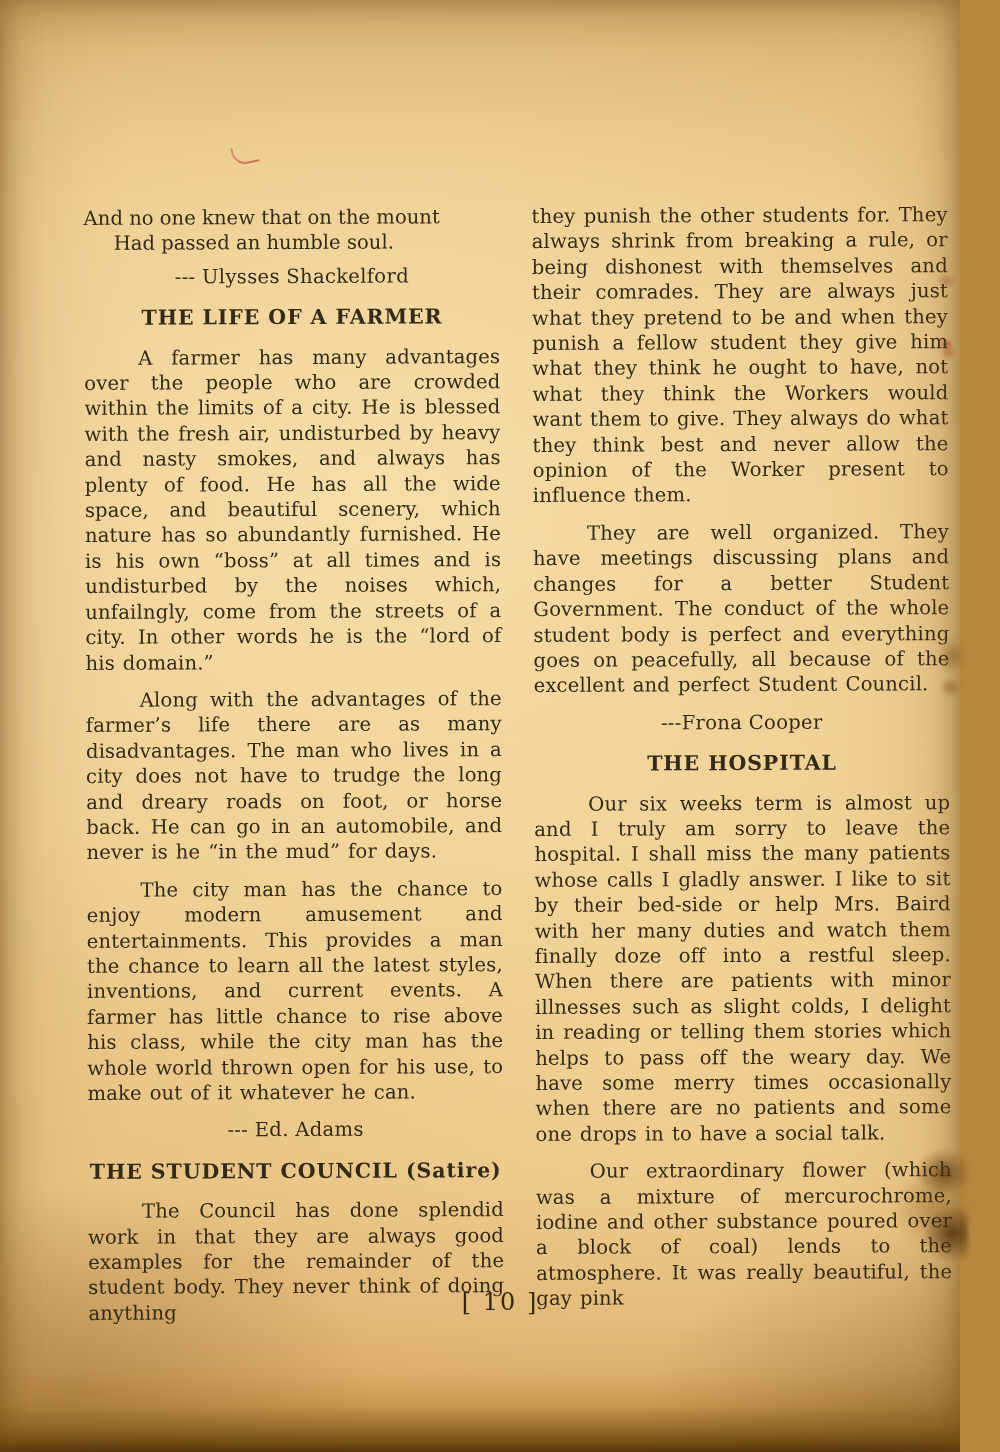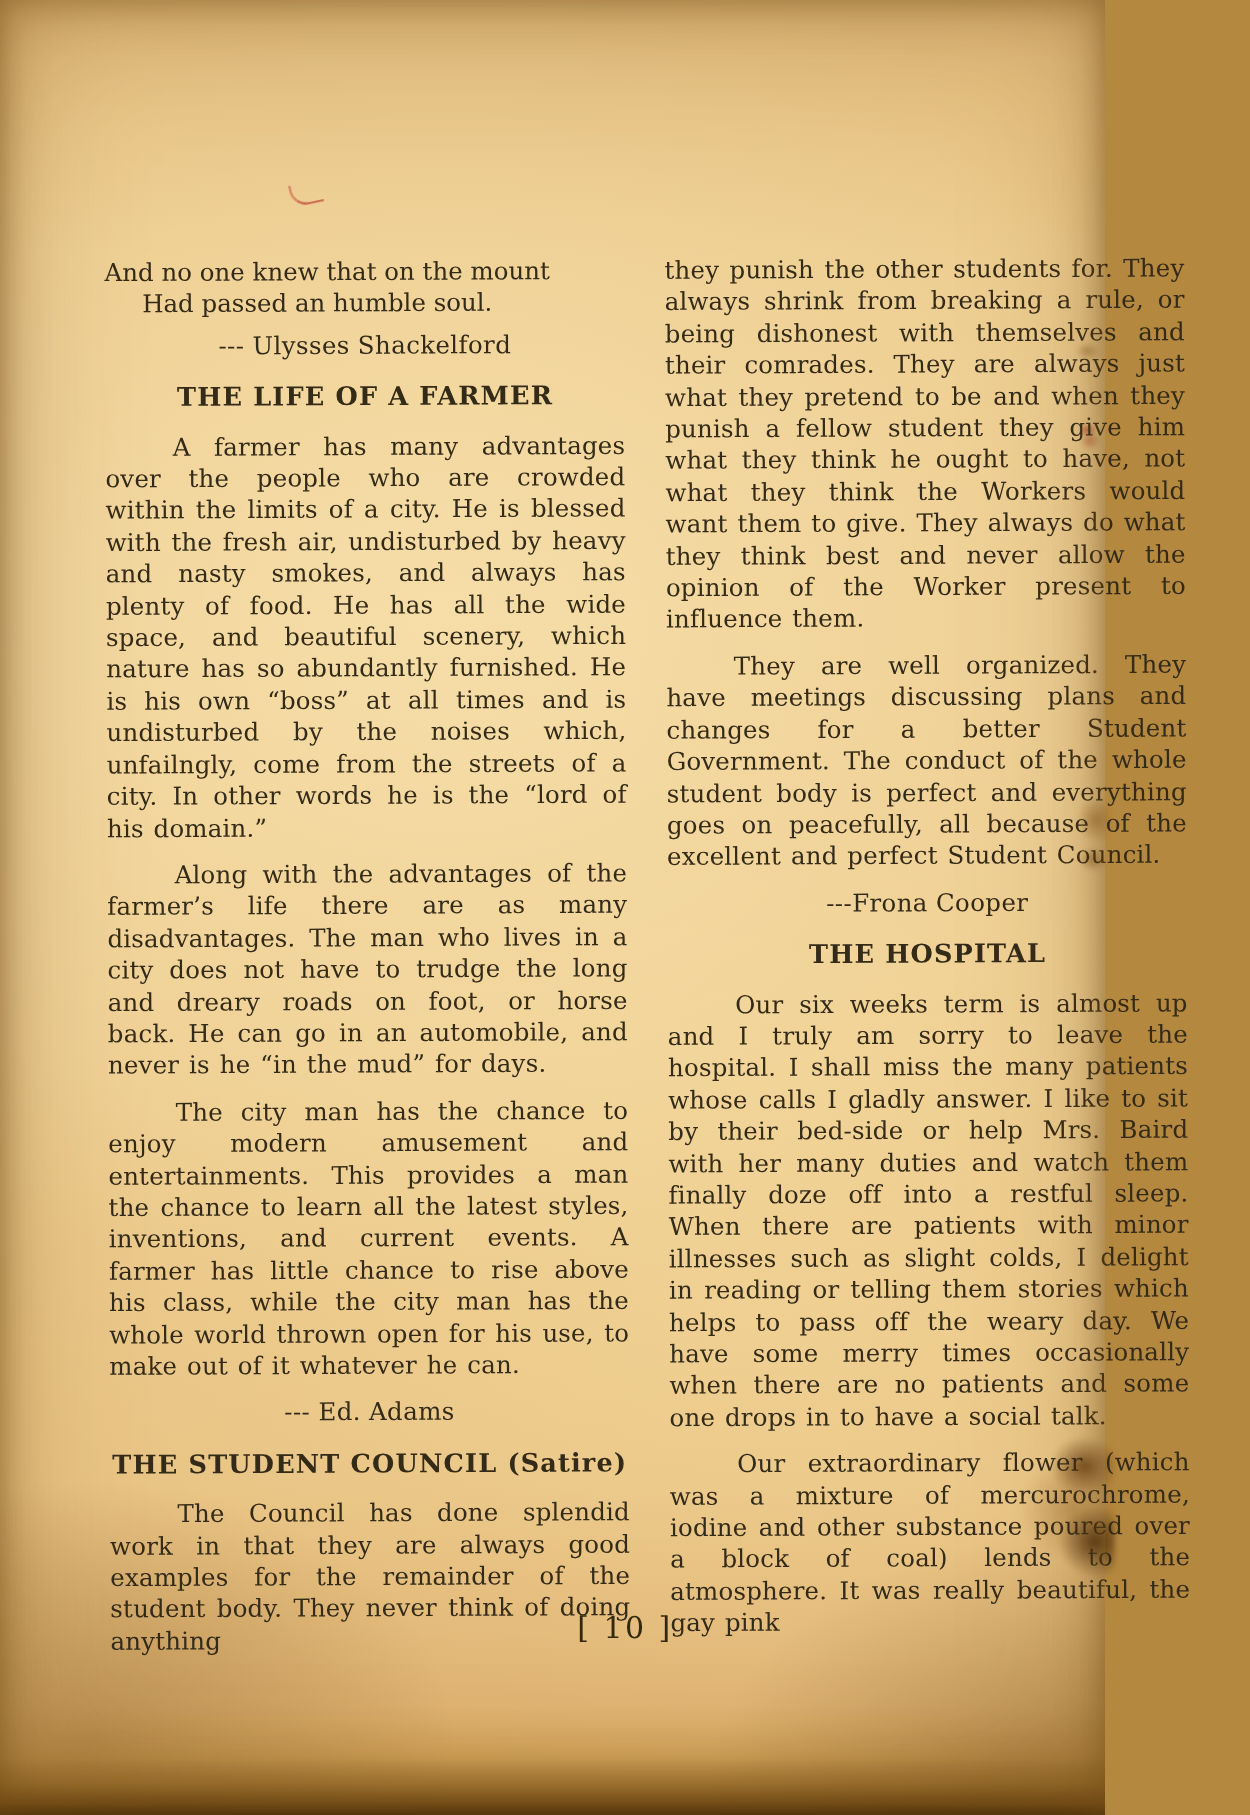--- a/index.html
+++ b/index.html
@@ -5,21 +5,21 @@
   * { box-sizing: border-box; }
   html, body { margin: 0; padding: 0; }
   body {
     width: 1000px; height: 1452px;
     overflow: hidden;
     background: #b5883f;
     font-family: "DejaVu Serif", "Liberation Serif", serif;
   }
   .page {
     position: relative;
-    width: 884px; height: 1452px;
+    width: 960px; height: 1452px;
     color: #332a18;
     background:
       radial-gradient(ellipse 950px 760px at 40% 34%, rgba(255,240,195,0.50), rgba(255,240,195,0) 72%),
       radial-gradient(ellipse 760px 560px at 68% 72%, rgba(252,228,168,0.30), rgba(252,228,168,0) 70%),
       radial-gradient(ellipse 420px 300px at 8% 96%, rgba(133,92,35,0.40), rgba(133,92,35,0) 70%),
       radial-gradient(ellipse 420px 300px at 97% 99%, rgba(120,80,28,0.45), rgba(120,80,28,0) 70%),
       linear-gradient(180deg, #e0ba7c 0%, #ecca8c 14%, #eecd90 58%, #e8c485 82%, #dfb271 94%, #c79849 99%, #9a6f2c 100%);
   }
   .vignette {
     position: absolute; inset: 0; pointer-events: none;

